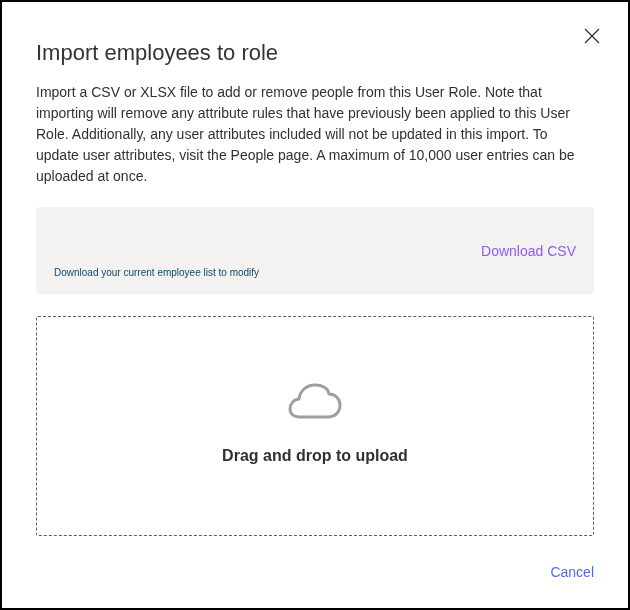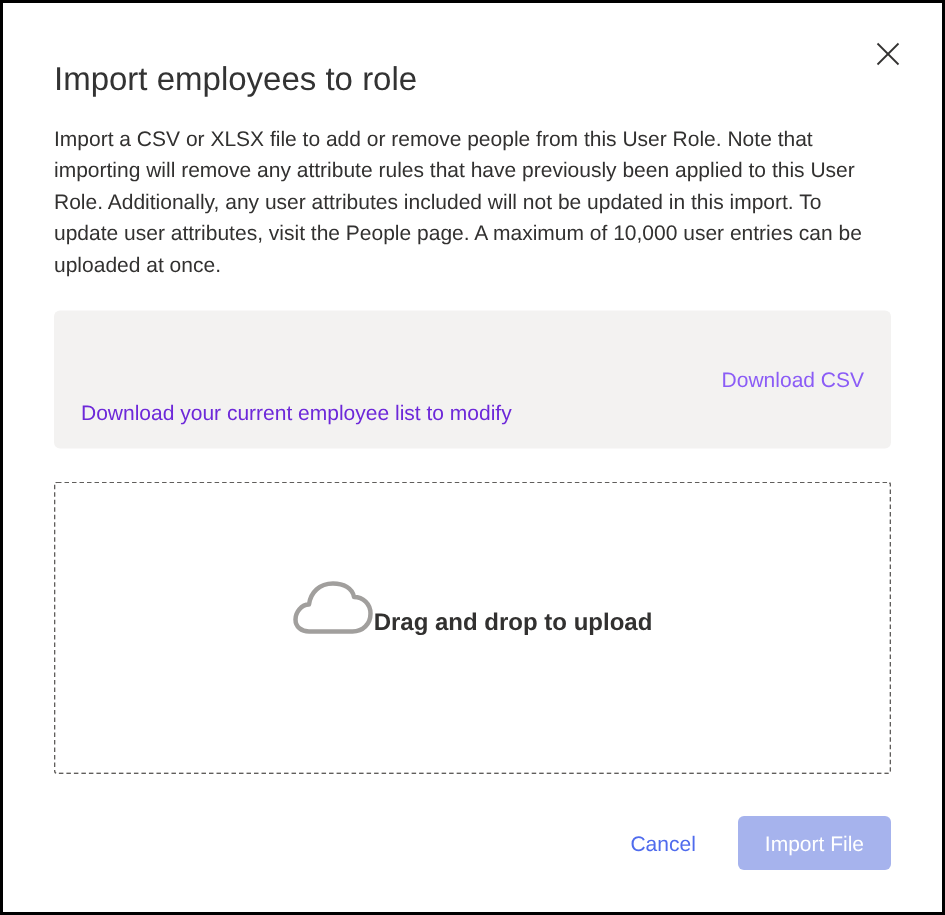--- a/index.html
+++ b/index.html
@@ -49,35 +49,35 @@
     .download-bar {
       background: #f3f2f1;
       border-radius: 4px;
       padding: 16px 18px;
       display: flex;
       justify-content: space-between;
       align-items: center;
       margin-bottom: 22px;
     }
     .download-label {
-      font-size: 14px;
-      color: #6d28d9;
+      font-size: 10px;
+      color: #0c4a6e;
       margin-top: 44px;
     }
     .download-link {
       font-size: 14px;
       color: #8b5cf6;
       cursor: pointer;
     }
     .dropzone {
       border: 1px dashed #605e5c;
       border-radius: 2px;
       flex: 1;
       display: flex;
-      flex-direction: row;
+      flex-direction: column;
       align-items: center;
       justify-content: center;
       padding: 8px;
     }
     .cloud-icon {
       width: 54px;
       height: 44px;
       margin-bottom: 18px;
     }
     .drop-title {
@@ -141,14 +141,13 @@
   <span>
     <svg class="cloud-icon" viewBox="0 0 54 40" fill="none" stroke="#a19f9d" stroke-width="3" stroke-linecap="round" stroke-linejoin="round">
       <path d="M 40 34 C 47 34 52 29 52 22 C 52 15.5 47 11 41 11 C 40 5 34 2 27 2 C 18 2 12 8 11 16 C 6 16 2 21 2 26 C 2 31 6 34 11 34 Z"></path>
     </svg>
   </span>
   <div class="drop-title">Drag and drop to upload</div>
 </div>
 
 <div class="footer">
   <span class="cancel-link">Cancel</span>
-  <button class="import-btn">Import File</button>
 </div>
 
 </body></html>

